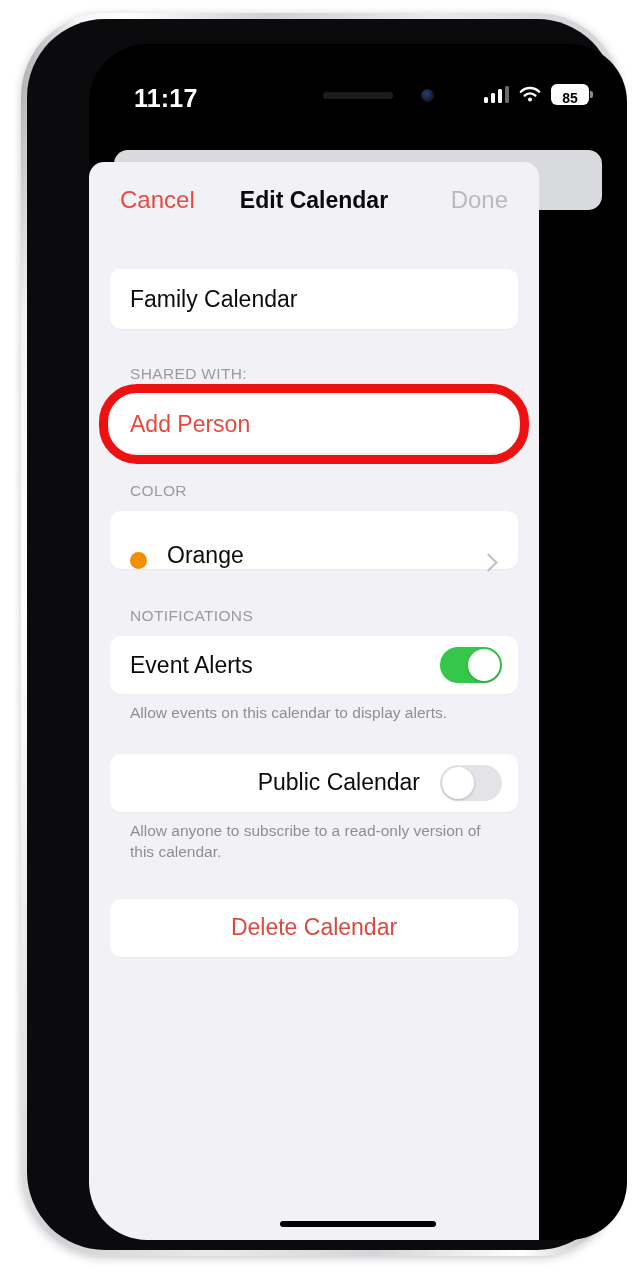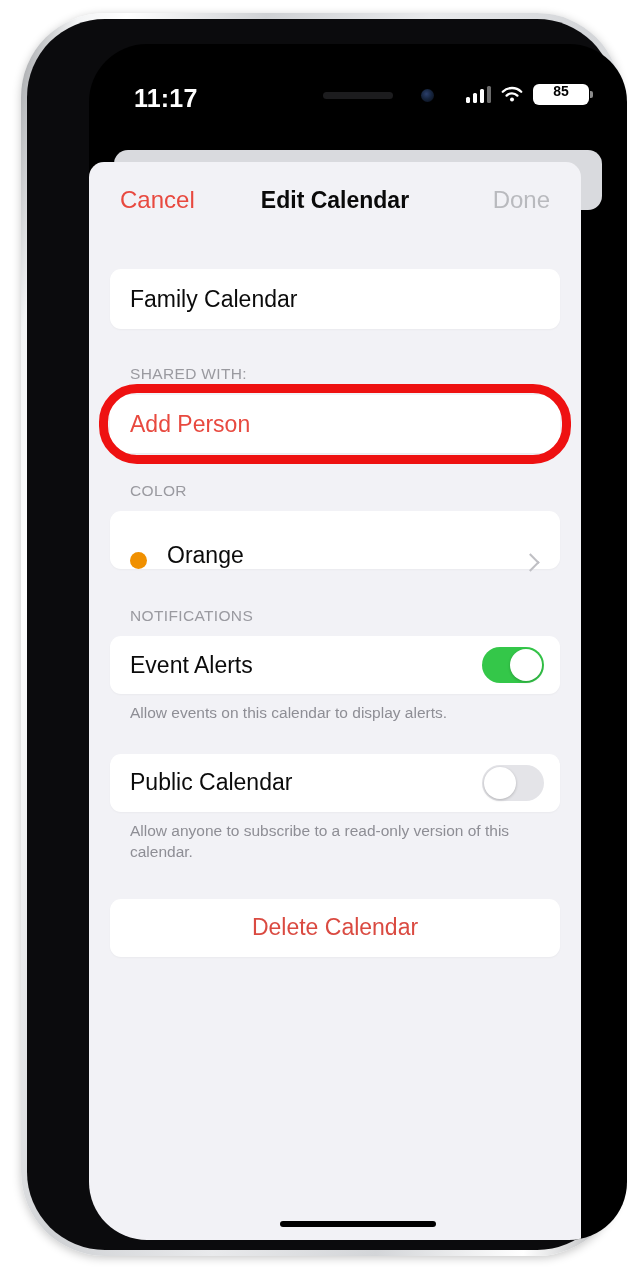--- a/index.html
+++ b/index.html
@@ -123,26 +123,26 @@
     gap: 9px;
   }
   .sig-bars { display: flex; align-items: flex-end; gap: 2.5px; height: 17px; }
   .sig-bars i { display: block; width: 4.5px; background: #fff; border-radius: 1.5px; }
   .sig-bars i:nth-child(1) { height: 6px; }
   .sig-bars i:nth-child(2) { height: 10px; }
   .sig-bars i:nth-child(3) { height: 14px; }
   .sig-bars i:nth-child(4) { height: 17px; opacity: 0.42; }
   .battery {
     position: relative;
-    width: 56px;
+    width: 38px;
     height: 21px;
     border-radius: 6px;
     background: #ffffff;
     display: flex;
-    align-items: flex-start;
+    align-items: flex-end;
     justify-content: center;
   }
   .battery-text {
     font-size: 14px;
     font-weight: bold;
     color: #000;
     line-height: 1;
   }
   .battery-cap {
     position: absolute;
@@ -162,21 +162,21 @@
     width: 488px;
     height: 60px;
     border-radius: 14px;
     background: #d9dade;
     z-index: 10;
   }
   #sheet {
     position: absolute;
     left: 0px;
     top: 118px;
-    width: 492px;
+    width: 450px;
     height: 1078px;
     border-top-left-radius: 15px;
     border-top-right-radius: 15px;
     background: #f2f2f6;
     z-index: 20;
     overflow: hidden;
   }
 
   
   #navbar {
@@ -340,21 +340,21 @@
     top: 2px;
     width: 32px;
     height: 32px;
     border-radius: 50%;
     background: #ffffff;
     box-shadow: 0 1px 3px rgba(0,0,0,0.22);
   }
   .switch.on  .knob { left: 28px; }
   .switch.off .knob { left: 2px; }
 
-  #public-card { margin-top: 30px; }
+  #public-card { margin-top: 30px; text-align: right; }
 
   
   #delete-card {
     margin-top: 36px;
     height: 58px;
     display: flex;
     align-items: center;
     justify-content: center;
   }
   #delete-label {

